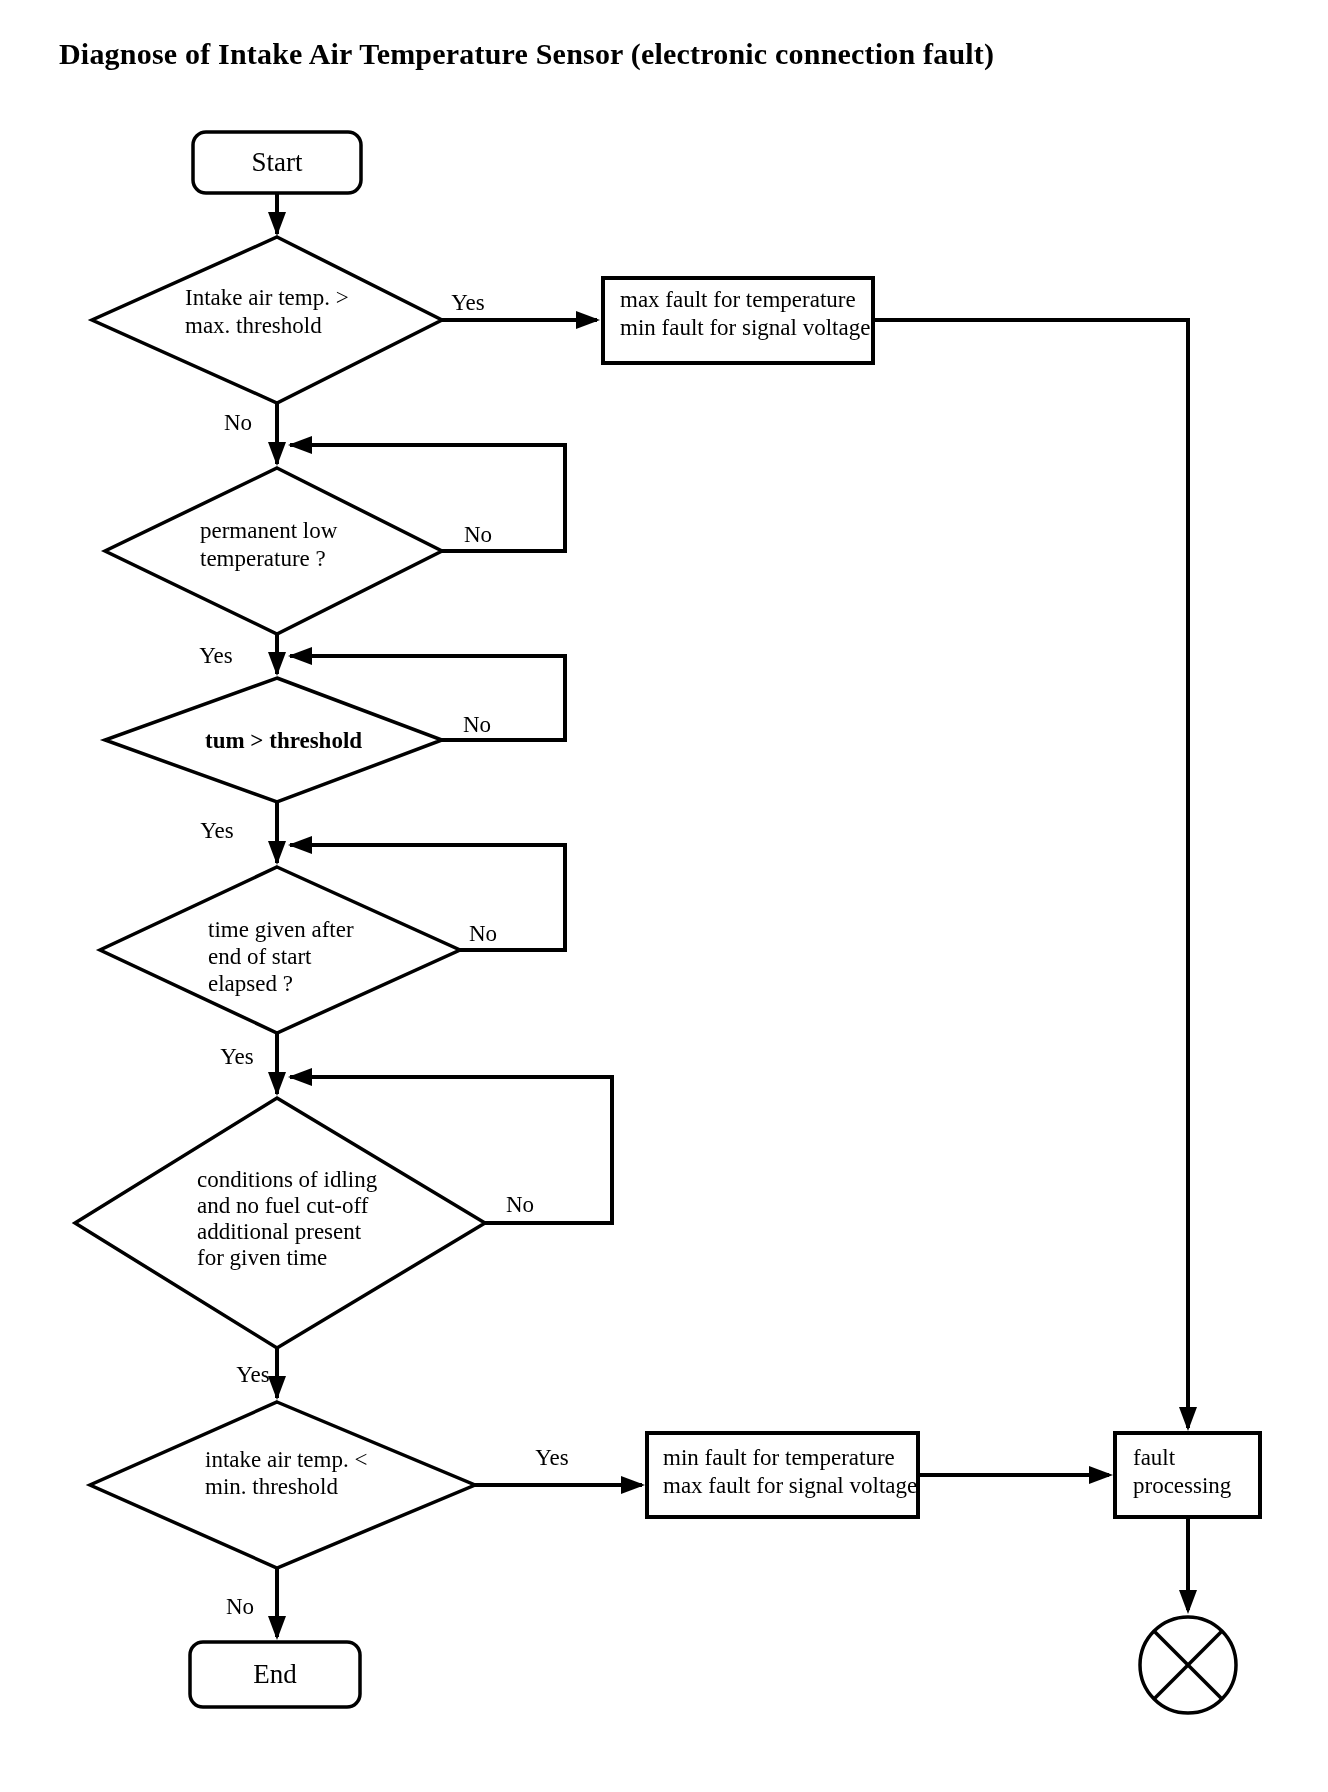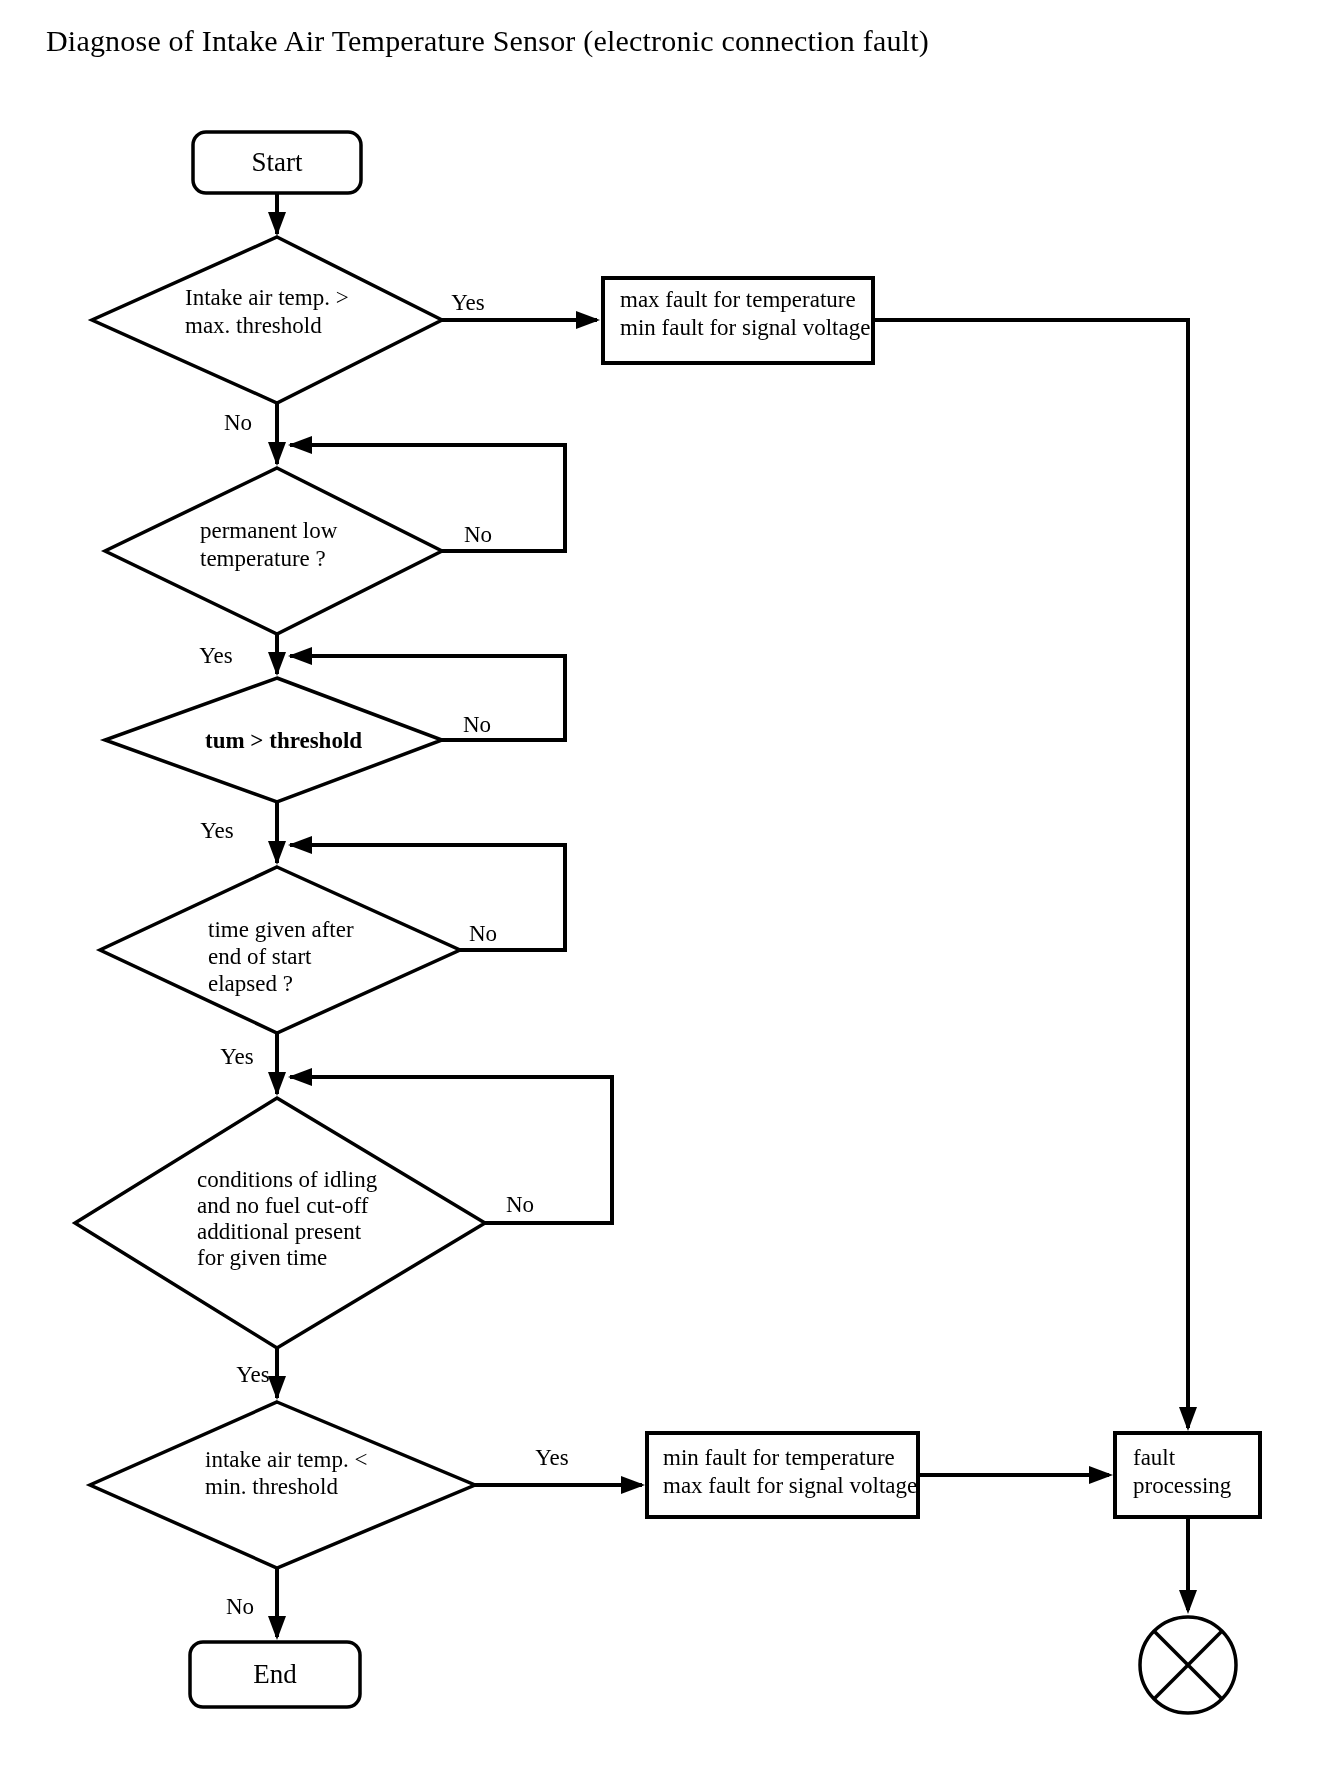--- a/index.html
+++ b/index.html
@@ -9,23 +9,23 @@
     height: 1792px;
     background: #ffffff;
     font-family: "Liberation Serif", serif;
     color: #000;
     overflow: hidden;
   }
   .doc-title {
     position: absolute;
     left: 42px;
     top: 20px;
-    margin: 4px;
+    margin: 17px;
     font-size: 30px;
-    font-weight: normal;
+    font-weight: bold;
     font-family: "Liberation Serif", serif;
     letter-spacing: 0.2px;
     white-space: nowrap;
   }
   svg.flow { position: absolute; left: 0; top: 0; }
   .shape  { fill: #ffffff; stroke: #000000; stroke-width: 3.5; }
   .boxln  { fill: #ffffff; stroke: #000000; stroke-width: 4; }
   .ln     { fill: none; stroke: #000000; stroke-width: 4; }
   .thin   { fill: none; stroke: #000000; stroke-width: 3.5; }
   .ah     { fill: #000000; stroke: none; }

